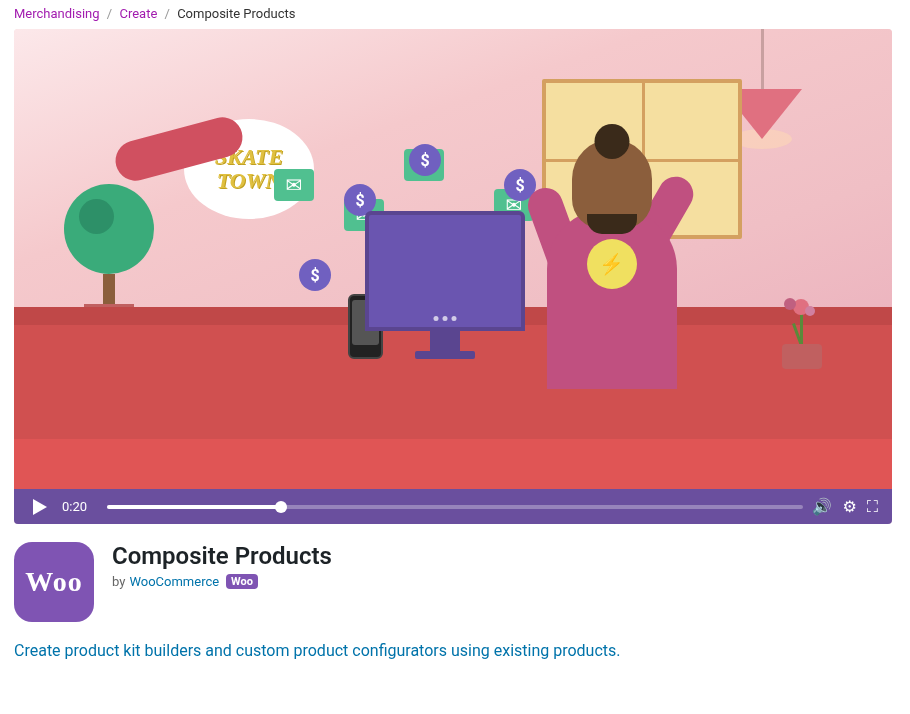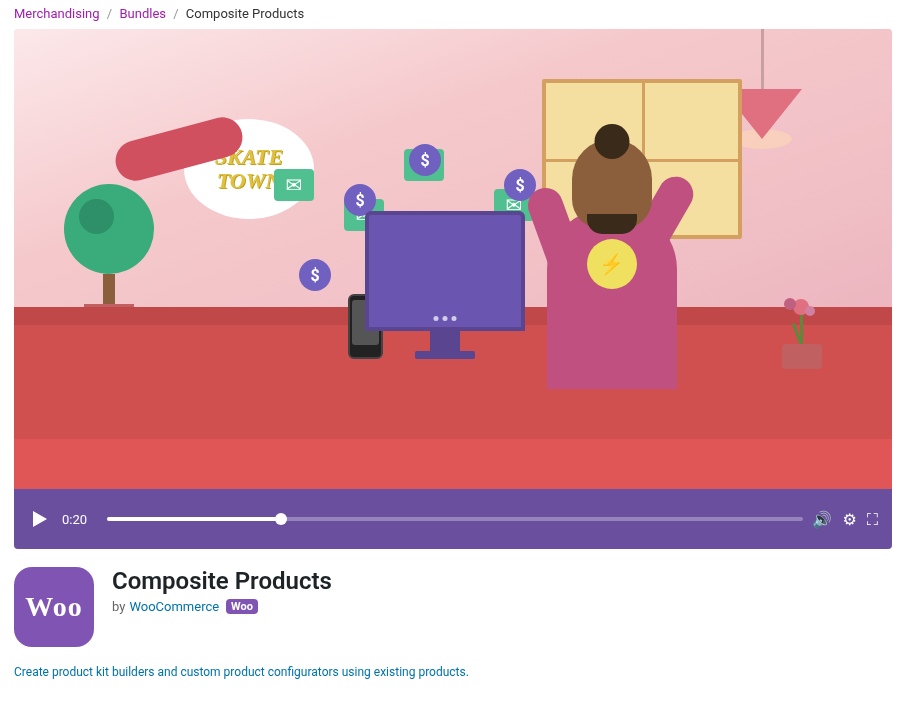--- a/index.html
+++ b/index.html
@@ -416,21 +416,21 @@
       height: 80px;
     }
 
     
     .video-controls {
       background: #6a4f9e;
       padding: 8px 14px;
       display: flex;
       align-items: center;
       gap: 10px;
-      height: 60px;
+      height: 35px;
     }
     .play-btn {
       width: 24px;
       height: 24px;
       display: flex;
       align-items: center;
       justify-content: center;
       cursor: pointer;
     }
     .play-triangle {
@@ -537,36 +537,36 @@
     }
     .woo-badge-text {
       font-size: 11px;
       font-weight: bold;
       color: white;
     }
 
     
     .product-description {
       padding: 4px 14px 20px;
-      font-size: 12px;
+      font-size: 16px;
       color: #333;
       line-height: 1.6;
       max-width: 800px;
     }
     .product-description span {
       color: #0073aa;
     }
   </style>
 </head>
 <body>
 
 <div class="breadcrumb">
   <a href="#">Merchandising</a>
   <span class="sep">/</span>
-  <a href="#">Bundles</a>
+  <a href="#">Create</a>
   <span class="sep">/</span>
   <span class="current">Composite Products</span>
 </div>
 
 <div class="video-wrapper">
 
   <div class="illustration">
 
     <div class="lamp" style="right:90px;top:0;">
       <div class="lamp-cord"></div>

